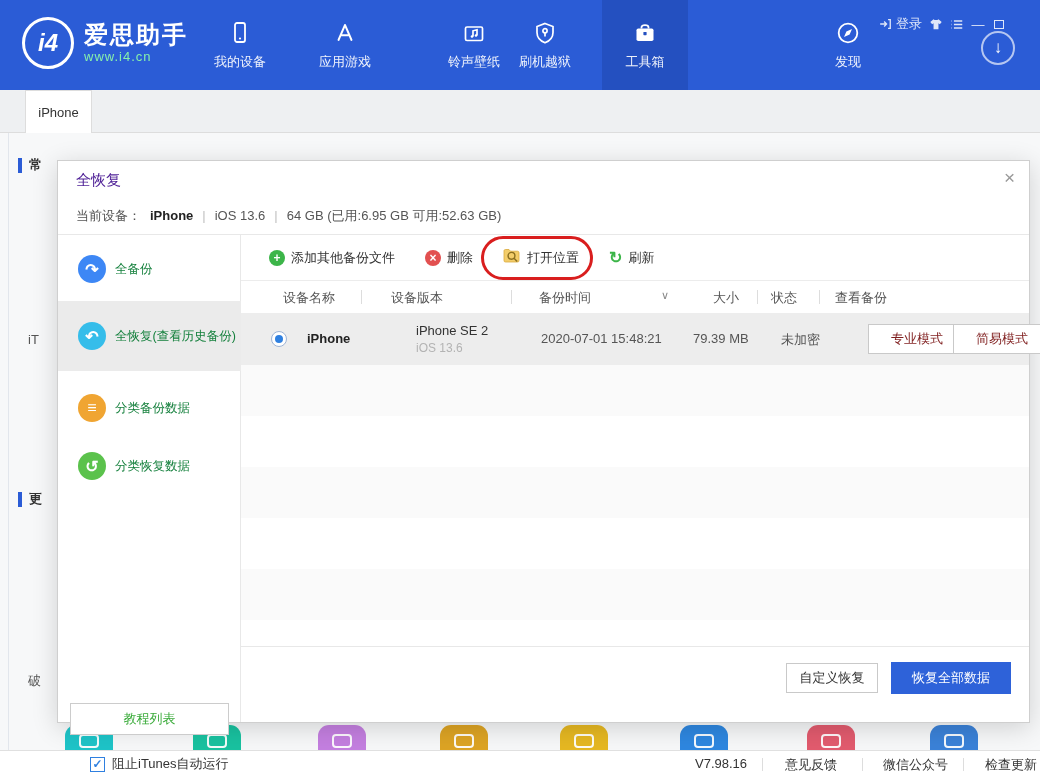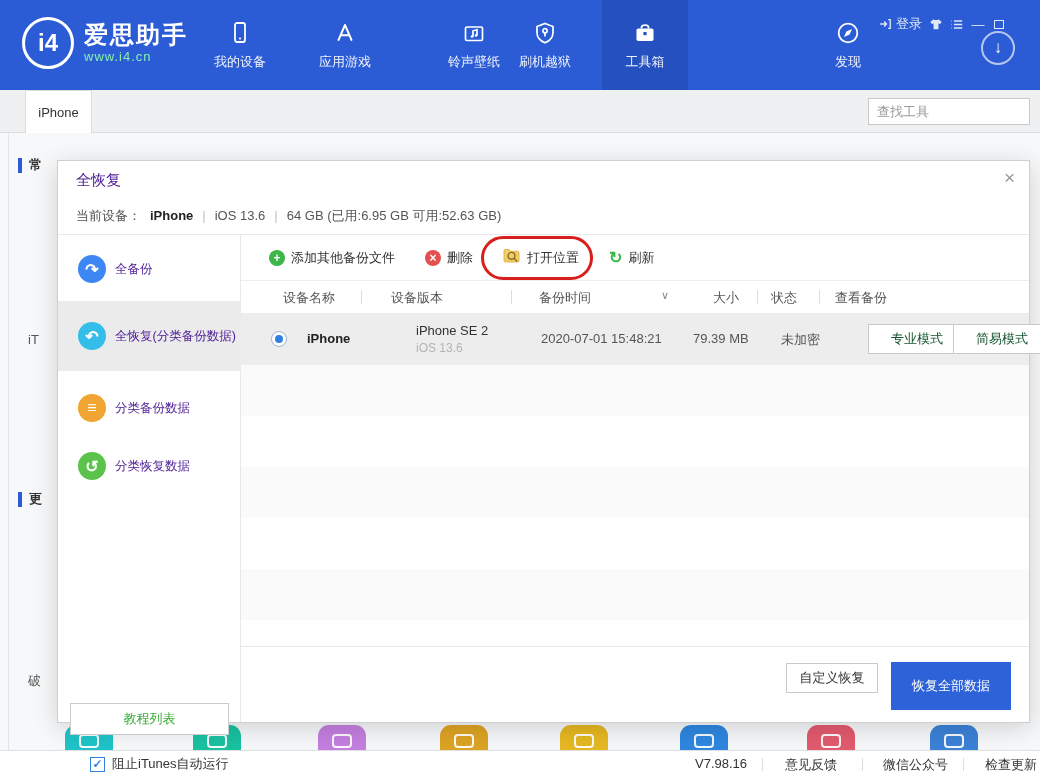--- a/index.html
+++ b/index.html
@@ -5,21 +5,21 @@
   * { margin:0; padding:0; box-sizing:border-box; }
   body { font-family:"Liberation Sans",sans-serif; }
   .screen { position:relative; width:1040px; height:776px; overflow:hidden;
             background:#f7f8f9; font-size:13px; color:#333; }
 
   
   .topnav { position:absolute; top:0; left:0; right:0; height:90px;
             background:var(--nav_bg,#2b5cd6); z-index:4; }
   .brand { position:absolute; left:22px; top:17px; display:flex; align-items:center; gap:10px; }
   .logo-circle { width:52px; height:52px; border:3px solid #fff; border-radius:50%;
-                 color:#fff; font-size:24px; font-weight:bold; 
+                 color:#fff; font-size:24px; font-weight:bold; font-style:italic;
                  display:flex; align-items:center; justify-content:center; }
   .brand-name { color:#fff; font-size:24px; font-weight:bold; letter-spacing:2px; line-height:1.1; }
   .brand-url { color:#86efac; font-size:13px; letter-spacing:1px; }
   .nav-item { position:absolute; top:0; width:86px; height:90px; display:flex;
               flex-direction:column; align-items:center; justify-content:center; gap:7px;
               color:rgba(255,255,255,.92); cursor:pointer; }
   .nav-item.active { background:var(--nav_active_bg,#2450c0); }
   .nav-item .nlabel { font-size:13px; }
   .nicon svg { display:block; }
   .win-ctrls { position:absolute; top:14px; right:0; left:878px; height:20px;
@@ -60,21 +60,21 @@
   .dev-name { color:#222; font-weight:bold; }
   .dev-sep { color:#c0c0c0; }
 
   
   .dlg-side { position:absolute; left:0; top:74px; bottom:0; width:183px; border-right:1px solid #e8e8e8; }
   .side-item { position:absolute; left:0; width:183px; height:46px; display:flex;
                align-items:center; padding-left:20px; gap:9px; cursor:pointer; }
   .side-item.selected { height:70px; background:#ebebeb; }
   .side-ic { width:28px; height:28px; min-width:28px; border-radius:50%; color:#fff;
              display:flex; align-items:center; justify-content:center; font-size:16px; font-weight:bold; }
-  .side-label { font-size:12.5px; color:#4c1d95; white-space:nowrap; }
+  .side-label { font-size:12.5px; color:#15803d; white-space:nowrap; }
   .tut-btn { position:absolute; left:12px; top:468px; width:159px; height:32px;
              background:#fff; border:1px solid #ccc; color:var(--link_green,#3aab3a);
              font-size:13px; display:flex; align-items:center; justify-content:center; cursor:pointer; }
   .help-link { position:absolute; left:18px; top:514px; font-size:13px; color:#666;
                text-decoration:underline; cursor:pointer; }
 
   
   .dlg-content { position:absolute; left:183px; top:74px; right:0; bottom:0; }
   .toolbar { position:absolute; left:0; top:0; right:0; height:46px; border-bottom:1px solid #ececec;
              display:flex; align-items:center; padding-left:28px; gap:30px; }
@@ -94,28 +94,28 @@
   .trow { position:absolute; left:0; top:78px; right:0; height:52px; background:var(--row_selected,#ededed); }
   .radio { position:absolute; left:30px; top:18px; width:16px; height:16px; border-radius:50%;
            background:#fff; border:1px solid #9db4d6; cursor:pointer; }
   .radio::after { content:""; position:absolute; left:3px; top:3px; width:8px; height:8px;
                   border-radius:50%; background:#2f80e0; }
   .cell { position:absolute; top:18px; color:#555; }
   .cell-name { color:#222; font-weight:bold; }
   .cell-version { top:10px; line-height:1.3; color:#333; }
   .cell-os { color:#b3b3b3; font-size:12px; }
   .mode-btn { position:absolute; top:11px; width:98px; height:30px; background:#fff;
-              border:1px solid #c9c9c9; color:#14532d; font-size:13px;
+              border:1px solid #c9c9c9; color:#7f1d1d; font-size:13px;
               display:flex; align-items:center; justify-content:center; cursor:pointer; }
   .stripe { position:absolute; left:0; right:0; height:51px; background:#fafafa; }
   .foot-line { position:absolute; left:0; right:0; top:411px; height:1px; background:#e8e8e8; }
   .btn-custom { position:absolute; left:545px; top:428px; width:92px; height:30px; background:#fff;
                 border:1px solid #c9c9c9; color:#333; font-size:13px;
                 display:flex; align-items:center; justify-content:center; cursor:pointer; }
-  .btn-primary { position:absolute; left:650px; top:427px; width:120px; height:48px;
+  .btn-primary { position:absolute; left:650px; top:427px; width:120px; height:32px;
                  background:var(--primary,#2e62d9); border:1px solid var(--primary,#2e62d9);
                  color:#fff; font-size:13px; display:flex; align-items:center;
                  justify-content:center; cursor:pointer; }
 
   
   .dock { position:absolute; left:0; right:0; top:723px; height:27px; overflow:hidden; z-index:2; }
   .dock-icon { position:absolute; top:2px; width:48px; height:48px; border-radius:11px; cursor:pointer; }
   .dg { display:block; margin:9px auto 0; width:20px; height:14px;
         border:2px solid rgba(255,255,255,.95); border-radius:4px; }
 
@@ -227,21 +227,20 @@
           <span class="box-glyph"></span>
         </span>
     </div>
     <div class="dl-circle">↓</div>
   </div>
 
   <div class="tabbar">
     <div class="tab-active">
       <span>iPhone</span>
     </div>
-    <input class="search-box" placeholder="查找工具" style="">
   </div>
 
   <div class="win-edge"></div>
 
   <div class="frag" style="left:18px; top:156px">
     <span class="blue-bar"></span>
     <span class="frag-text">常</span>
   </div>
   <div class="frag" style="left:28px; top:332px">
     <span class="frag-plain">iT</span>
@@ -267,21 +266,21 @@
       <span>64 GB (已用:6.95 GB 可用:52.63 GB)</span>
     </div>
 
     <div class="dlg-side">
       <div class="side-item" style="top:11px">
         <span class="side-ic" style="background:var(--side_blue,#3d87f5)">↷</span>
         <span class="side-label">全备份</span>
       </div>
       <div class="side-item selected" style="top:66px">
         <span class="side-ic" style="background:var(--cyan,#35bdea)">↶</span>
-        <span class="side-label">全恢复(分类备份数据)</span>
+        <span class="side-label">全恢复(查看历史备份)</span>
       </div>
       <div class="side-item" style="top:150px">
         <span class="side-ic" style="background:var(--orange,#f0a532)">≡</span>
         <span class="side-label">分类备份数据</span>
       </div>
       <div class="side-item" style="top:208px">
         <span class="side-ic" style="background:var(--side_green,#5bc24c)">↺</span>
         <span class="side-label">分类恢复数据</span>
       </div>
       <div class="tut-btn">教程列表</div>

